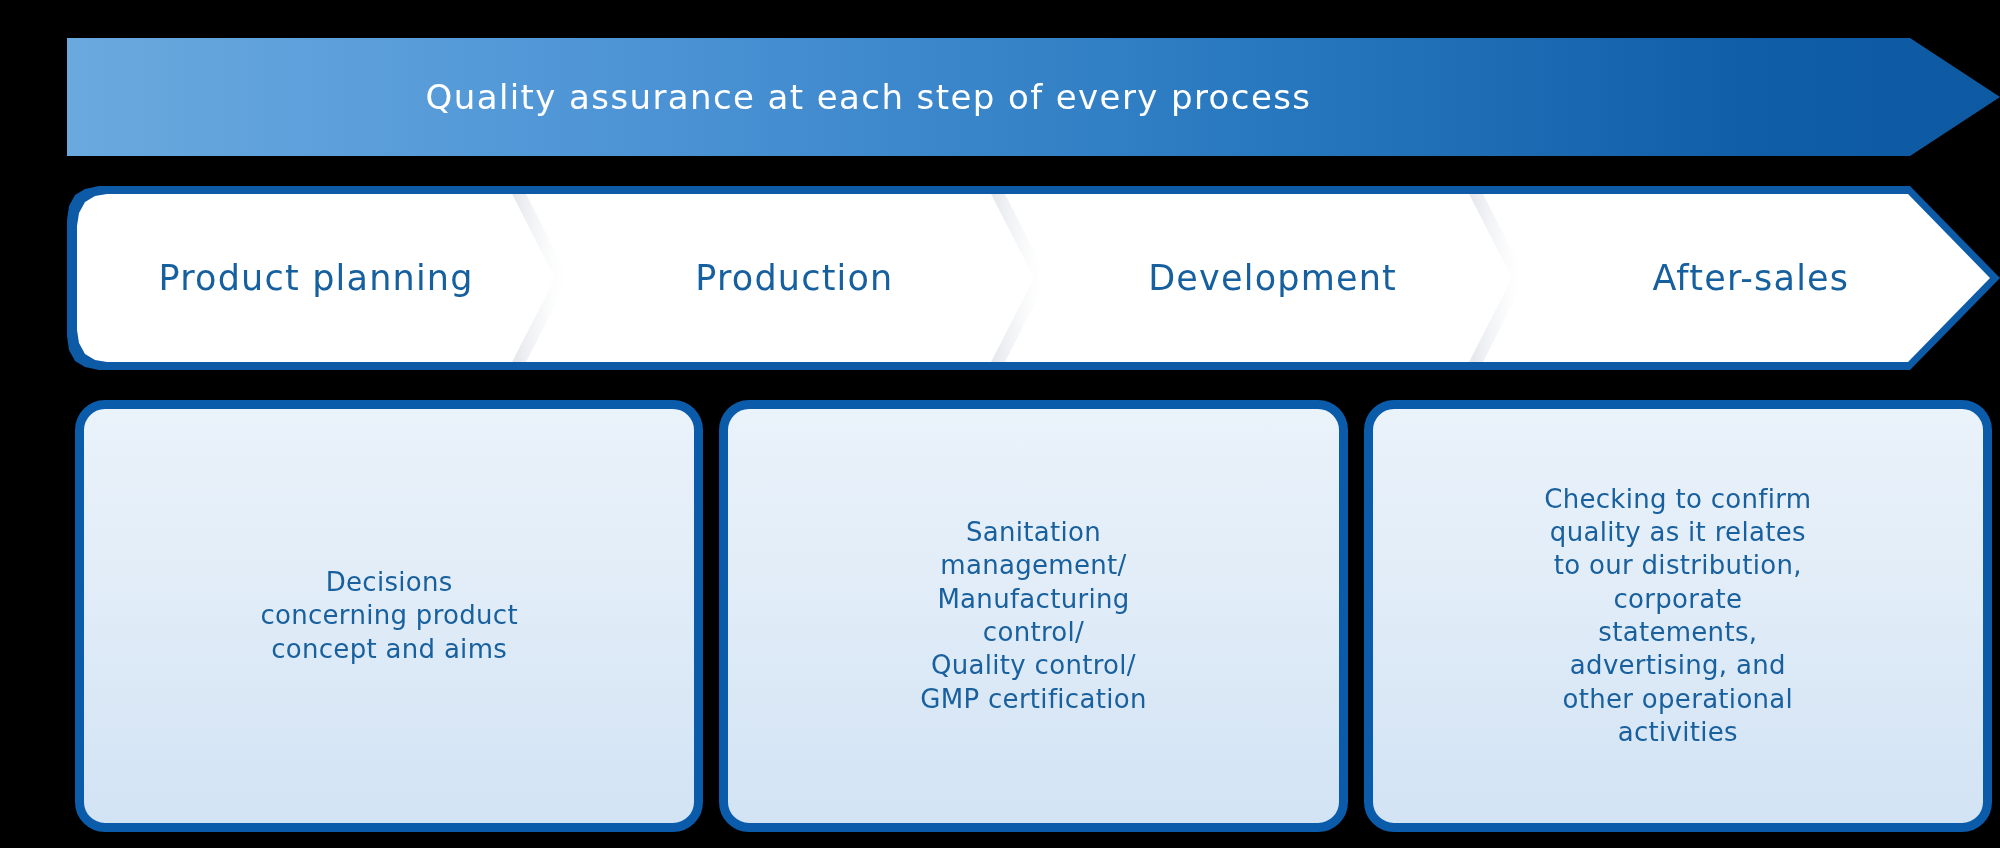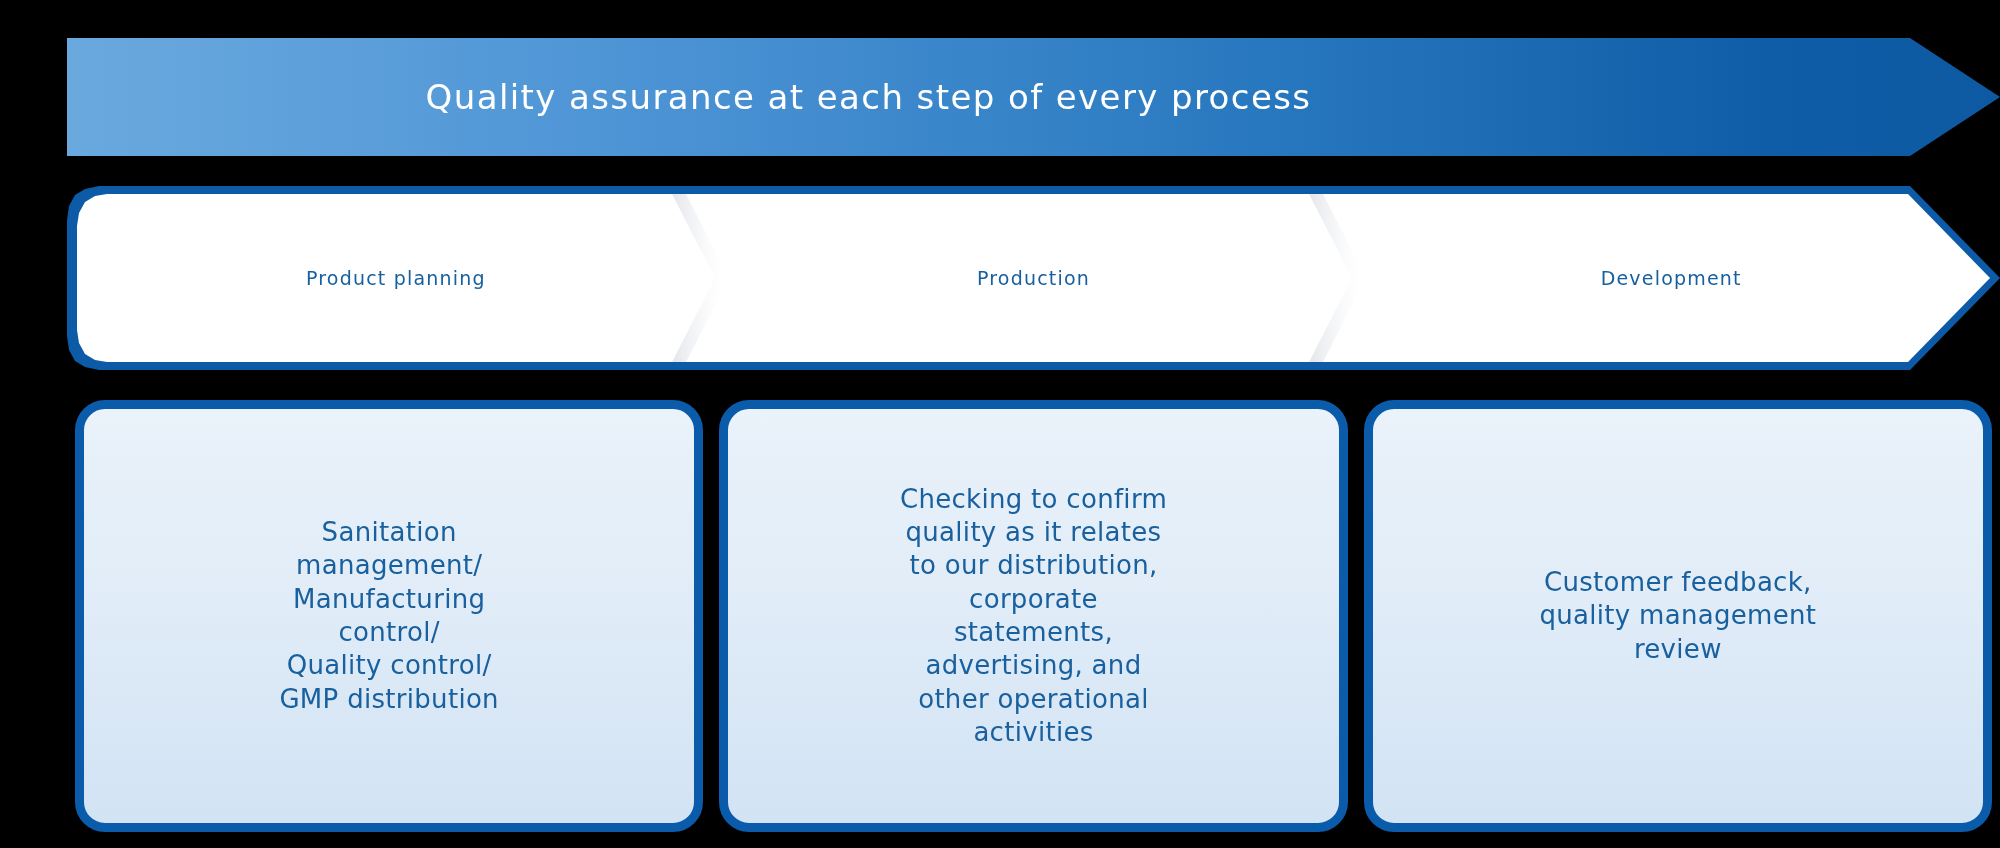--- a/index.html
+++ b/index.html
@@ -71,21 +71,21 @@
   }
   .stage-cell {
     position: relative;
     flex: 1 1 0;
     display: flex;
     align-items: center;
     justify-content: center;
   }
   .stage-label {
     color: #17609f;
-    font-size: 19px;
+    font-size: 35px;
     letter-spacing: 1.2px;
     white-space: nowrap;
     position: relative;
     z-index: 2;
   }
   
   .chev-div {
     position: absolute;
     top: -6px;
     right: -46px;
@@ -169,50 +169,53 @@
 
         <div class="stage-cell">
           <span class="stage-label">Development</span>
           <svg class="chev-div" viewBox="0 0 92 180" preserveAspectRatio="none">
             <path d="M0 0 L46 90 L0 180 L92 180 L92 0 Z" fill="#ffffff"></path>
             <path d="M0 0 L46 90 L0 180 L14 180 L60 90 L14 0 Z" fill="url(#cg1)"></path>
           </svg>
         </div>
 
 
+        <div class="stage-cell">
+          <span class="stage-label">After-sales</span>
+        </div>
 
       </div>
     </div>
   </div>
 
   <div class="cards">
+    <div class="card-slot">
+      <div class="card">
+        <div class="card-text">Decisions
+concerning product
+concept and aims</div>
+      </div>
+    </div>
     <div class="card-slot">
       <div class="card">
         <div class="card-text">Sanitation
 management/
 Manufacturing
 control/
 Quality control/
-GMP distribution</div>
+GMP certification</div>
       </div>
     </div>
     <div class="card-slot">
       <div class="card">
         <div class="card-text">Checking to confirm
 quality as it relates
 to our distribution,
 corporate
 statements,
 advertising, and
 other operational
 activities</div>
       </div>
     </div>
-    <div class="card-slot">
-      <div class="card">
-        <div class="card-text">Customer feedback,
-quality management
-review</div>
-      </div>
-    </div>
   </div>
 
 </div>
 
 </body></html>

